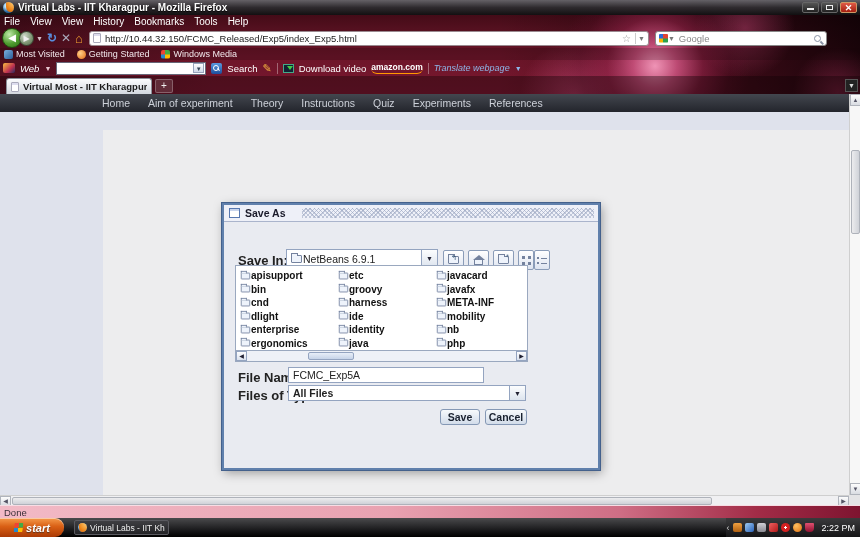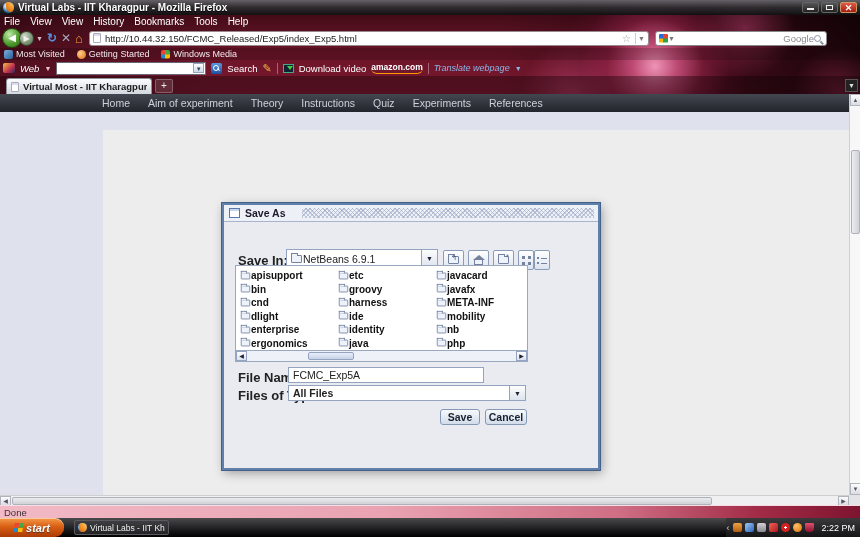--- a/index.html
+++ b/index.html
@@ -39,21 +39,21 @@
   .tinychev{color:#d8c0c8;font-size:7px;margin:0 2px;}
   .navico{font-size:12px;margin:0 2px;flex:none;}
   #urlbar{flex:1;height:15px;margin:0 6px 0 4px;background:#fff;border:1px solid #9a8a90;border-radius:3px;display:flex;align-items:center;padding:0 3px;max-width:560px;}
   .docico{width:8px;height:10px;background:#fff;border:1px solid #aab;border-radius:1px;flex:none;box-shadow:inset 0 2px 0 #dde;}
   #urlbar .url{flex:1;font-size:9.5px;color:#222;margin-left:4px;white-space:nowrap;overflow:hidden;}
   .star{color:#999;font-size:10px;margin:0 2px;}
   .ddsep{width:1px;height:11px;background:#ccc;margin:0 2px;}
   .ddarrow{color:#777;font-size:7px;}
   #searchbox{width:172px;height:15px;background:#fff;border:1px solid #888;border-radius:3px;display:flex;align-items:center;padding:0 3px;margin-right:3px;}
   .gico{width:9px;height:9px;flex:none;border-radius:1px;background-image:linear-gradient(90deg,#2a6ad8 50%,#e04434 50%),linear-gradient(90deg,#f5b400 50%,#2ba24c 50%);background-size:100% 50%;background-position:0 0,0 100%;background-repeat:no-repeat;}
-  #searchbox .ph{flex:1;font-size:9.5px;color:#888;margin-left:4px;text-align:right;}
+  #searchbox .ph{flex:1;font-size:9.5px;color:#888;margin-left:4px;}
   .mag{width:7px;height:7px;border:1.5px solid #8a93a5;border-radius:50%;position:relative;flex:none;margin-right:2px;}
   .mag:after{content:"";position:absolute;left:5px;top:6px;width:4px;height:1.5px;background:#8a93a5;transform:rotate(45deg);}
 
   
   #bookmarksbar{top:48px;height:12px;background:rgba(25,4,10,.22);padding-left:4px;gap:12px;}
   .bmk{display:flex;align-items:center;gap:3px;color:#f2e8ec;font-size:9px;}
   .bmkico{width:9px;height:9px;border-radius:2px;flex:none;}
   .bmkico.mv{background:linear-gradient(135deg,#7ab0e0,#2a5d96);}
   .bmkico.gs{background:radial-gradient(circle at 35% 35%,#ffd08a,#e06a10);border-radius:50%;}
   .bmkico.wm{background-image:linear-gradient(90deg,#e43 50%,#4a4 50%),linear-gradient(90deg,#28c 50%,#fb0 50%);background-size:100% 50%;background-position:0 0,0 100%;background-repeat:no-repeat;}

